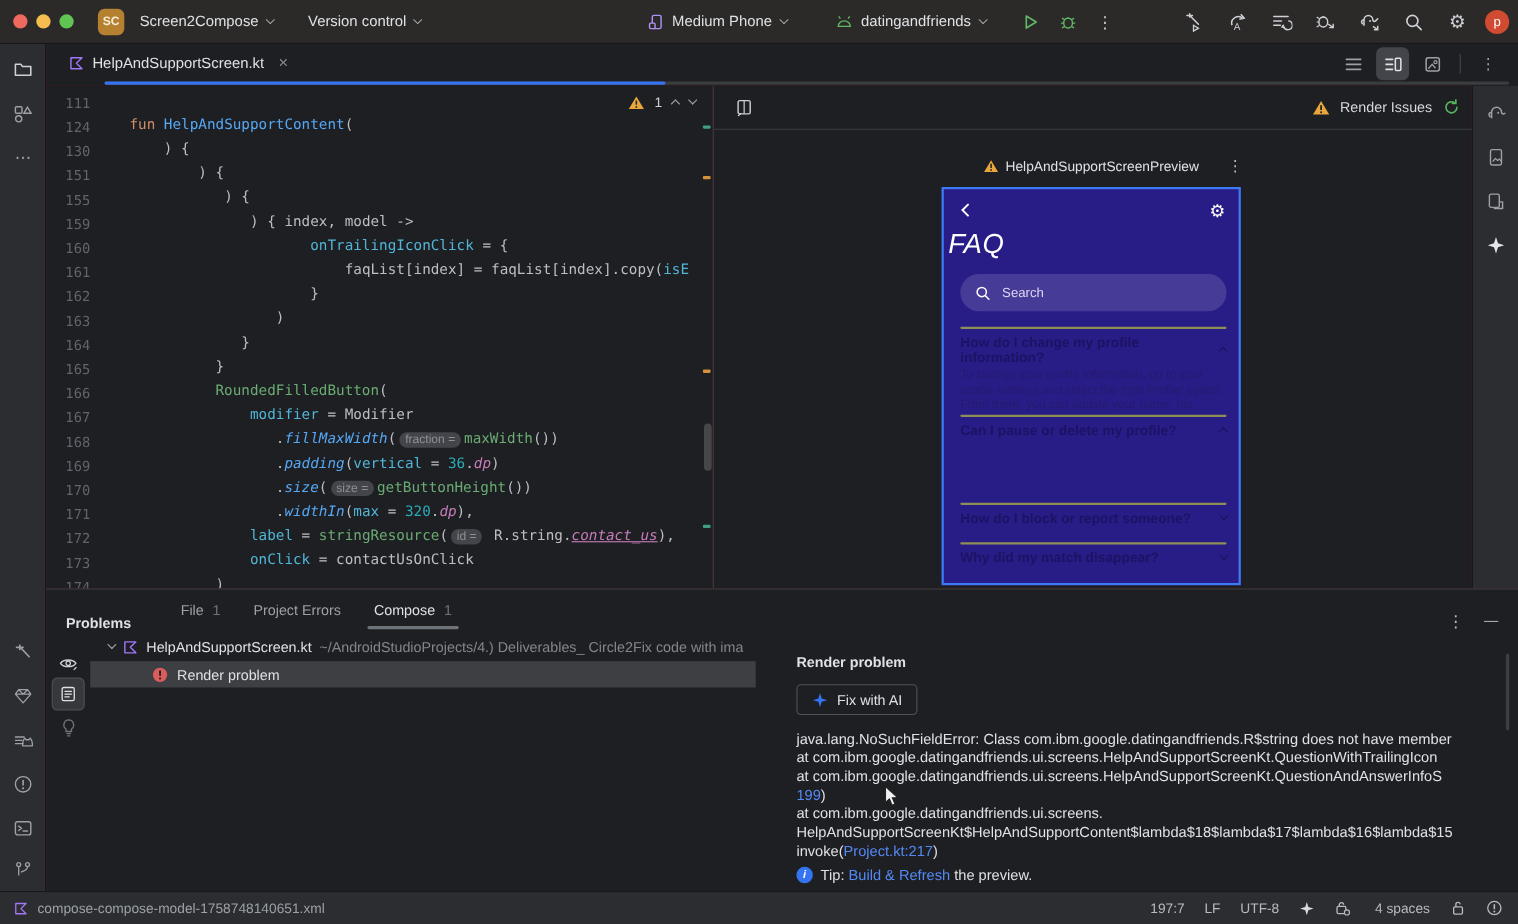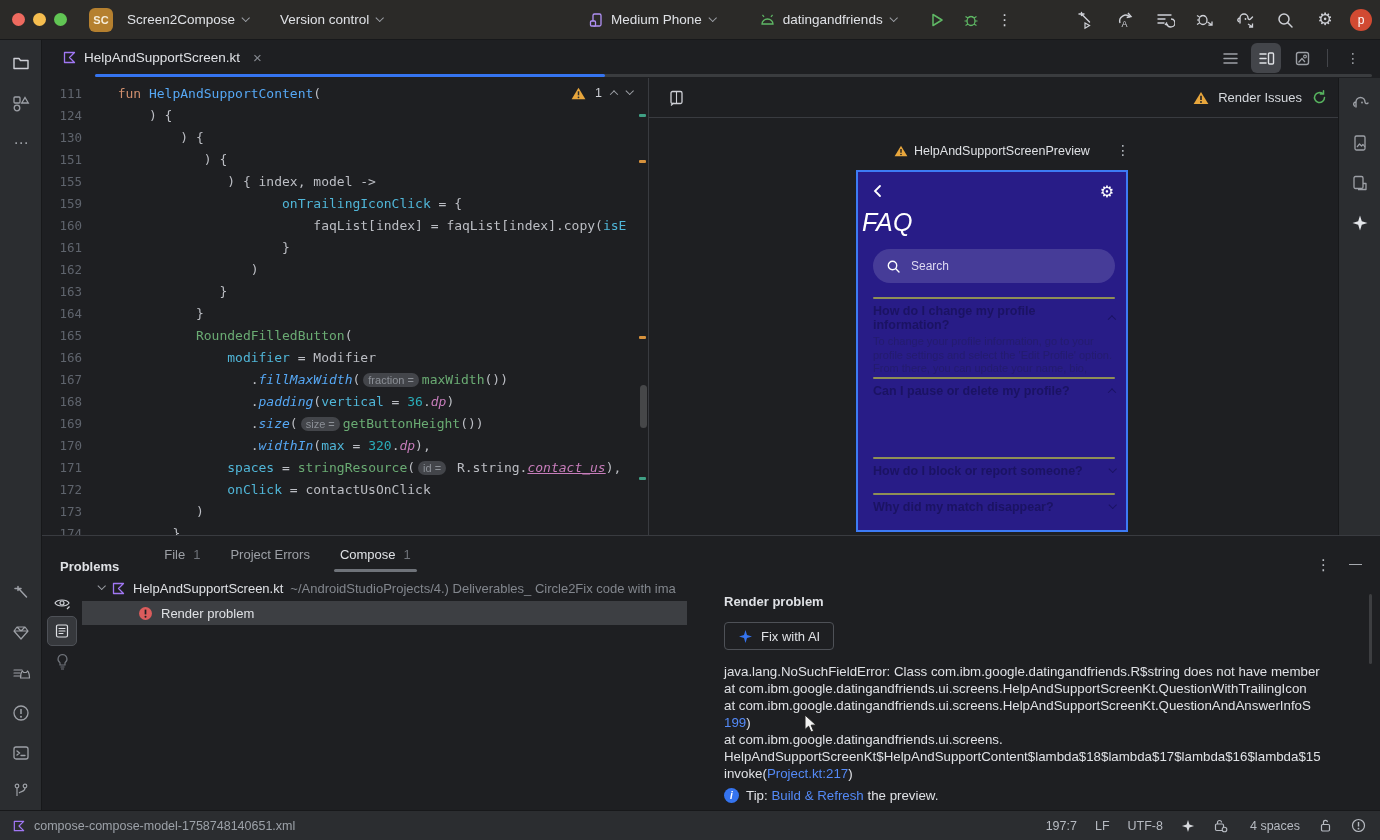--- a/index.html
+++ b/index.html
@@ -43,21 +43,21 @@
   .tab-right-icons { position:absolute; right:12px; top:3px; display:flex; align-items:center; gap:6px; }
   .tab-right-icons .sep { width:1px; height:18px; background:#43454a; margin:0 4px; }
   .icon-btn.active { background:#43454a; }
 
   
   .editor { position:absolute; left:42px; top:78px; width:606px; height:457px; background:#1e1f22; overflow:hidden;
     font-family:"DejaVu Sans Mono",monospace; font-size:13px; }
   .code-lines { padding-top:5px; }
   .code-line { display:flex; height:22px; line-height:22px; white-space:pre; }
   .code-line .gutter { width:60px; padding-right:20px; text-align:right; color:#5f646d; font-size:12.5px; flex:none; }
-  .code-body { color:#bcbec4; }
+  .code-body { color:#bcbec4;margin-top:20px; }
   .tk-kw{color:#cf8e6d}.tk-fn{color:#56a8f5}.tk-call{color:#6aab73}.tk-arg{color:#50b6d8}
   .tk-num{color:#2aacb8}.tk-ext{color:#56a8f5;font-style:italic}.tk-prop{color:#c77dbb;font-style:italic}
   .tk-ref{color:#c77dbb;font-style:italic;text-decoration:underline}
   .tk-hint{ background:#43454a; color:#8c9097; border-radius:7px; padding:1px 5px; font-family:"Liberation Sans",sans-serif; font-size:11px; margin:0 3px; }
   .inspect { position:absolute; top:8px; right:16px; display:flex; align-items:center; gap:9px; font-size:12.5px; color:#ced0d6;
     font-family:"Liberation Sans",sans-serif; }
   .scrollbar-zone { position:absolute; right:0; top:0; width:10px; height:100%; }
   .sb-thumb { position:absolute; right:1px; top:307px; width:7px; height:43px; background:rgba(255,255,255,.18); border-radius:4px; }
   .sb-mark { position:absolute; right:2px; width:7px; height:3px; border-radius:1px; }
   .editor-divider { position:absolute; left:648px; top:78px; width:1px; height:457px; background:#393b40; }
@@ -354,21 +354,21 @@
         <div class="code-line"><span class="gutter">161</span><span class="code-body">                       <span class="tk-txt">}</span></span></div>
         <div class="code-line"><span class="gutter">162</span><span class="code-body">                   <span class="tk-txt">)</span></span></div>
         <div class="code-line"><span class="gutter">163</span><span class="code-body">               <span class="tk-txt">}</span></span></div>
         <div class="code-line"><span class="gutter">164</span><span class="code-body">            <span class="tk-txt">}</span></span></div>
         <div class="code-line"><span class="gutter">165</span><span class="code-body">            <span class="tk-call">RoundedFilledButton</span><span class="tk-txt">(</span></span></div>
         <div class="code-line"><span class="gutter">166</span><span class="code-body">                <span class="tk-arg">modifier</span><span class="tk-txt"> = Modifier</span></span></div>
         <div class="code-line"><span class="gutter">167</span><span class="code-body">                   <span class="tk-txt">.</span><span class="tk-ext">fillMaxWidth</span><span class="tk-txt">(</span><span class="tk-hint">fraction =</span><span class="tk-call">maxWidth</span><span class="tk-txt">())</span></span></div>
         <div class="code-line"><span class="gutter">168</span><span class="code-body">                   <span class="tk-txt">.</span><span class="tk-ext">padding</span><span class="tk-txt">(</span><span class="tk-arg">vertical</span><span class="tk-txt"> = </span><span class="tk-num">36</span><span class="tk-txt">.</span><span class="tk-prop">dp</span><span class="tk-txt">)</span></span></div>
         <div class="code-line"><span class="gutter">169</span><span class="code-body">                   <span class="tk-txt">.</span><span class="tk-ext">size</span><span class="tk-txt">(</span><span class="tk-hint">size =</span><span class="tk-call">getButtonHeight</span><span class="tk-txt">())</span></span></div>
         <div class="code-line"><span class="gutter">170</span><span class="code-body">                   <span class="tk-txt">.</span><span class="tk-ext">widthIn</span><span class="tk-txt">(</span><span class="tk-arg">max</span><span class="tk-txt"> = </span><span class="tk-num">320</span><span class="tk-txt">.</span><span class="tk-prop">dp</span><span class="tk-txt">),</span></span></div>
-        <div class="code-line"><span class="gutter">171</span><span class="code-body">                <span class="tk-arg">spaces</span><span class="tk-txt"> = </span><span class="tk-call">stringResource</span><span class="tk-txt">(</span><span class="tk-hint">id =</span><span class="tk-txt"> R.string.</span><span class="tk-ref">contact_us</span><span class="tk-txt">),</span></span></div>
+        <div class="code-line"><span class="gutter">171</span><span class="code-body">                <span class="tk-arg">label</span><span class="tk-txt"> = </span><span class="tk-call">stringResource</span><span class="tk-txt">(</span><span class="tk-hint">id =</span><span class="tk-txt"> R.string.</span><span class="tk-ref">contact_us</span><span class="tk-txt">),</span></span></div>
         <div class="code-line"><span class="gutter">172</span><span class="code-body">                <span class="tk-arg">onClick</span><span class="tk-txt"> = contactUsOnClick</span></span></div>
         <div class="code-line"><span class="gutter">173</span><span class="code-body">            <span class="tk-txt">)</span></span></div>
         <div class="code-line"><span class="gutter">174</span><span class="code-body">         <span class="tk-txt">}</span></span></div>
       </div>
     <div class="inspect">
       <svg class="ic" width="15" height="13" viewBox="0 0 15 13">
           <path d="M7.5 .8 L14.4 12.2 H.6 Z" fill="#e8a63c"></path>
           <line x1="7.5" y1="4.3" x2="7.5" y2="8.3" stroke="#2b2d30" stroke-width="1.5"></line>
           <circle cx="7.5" cy="10.3" r=".9" fill="#2b2d30"></circle>
         </svg>

